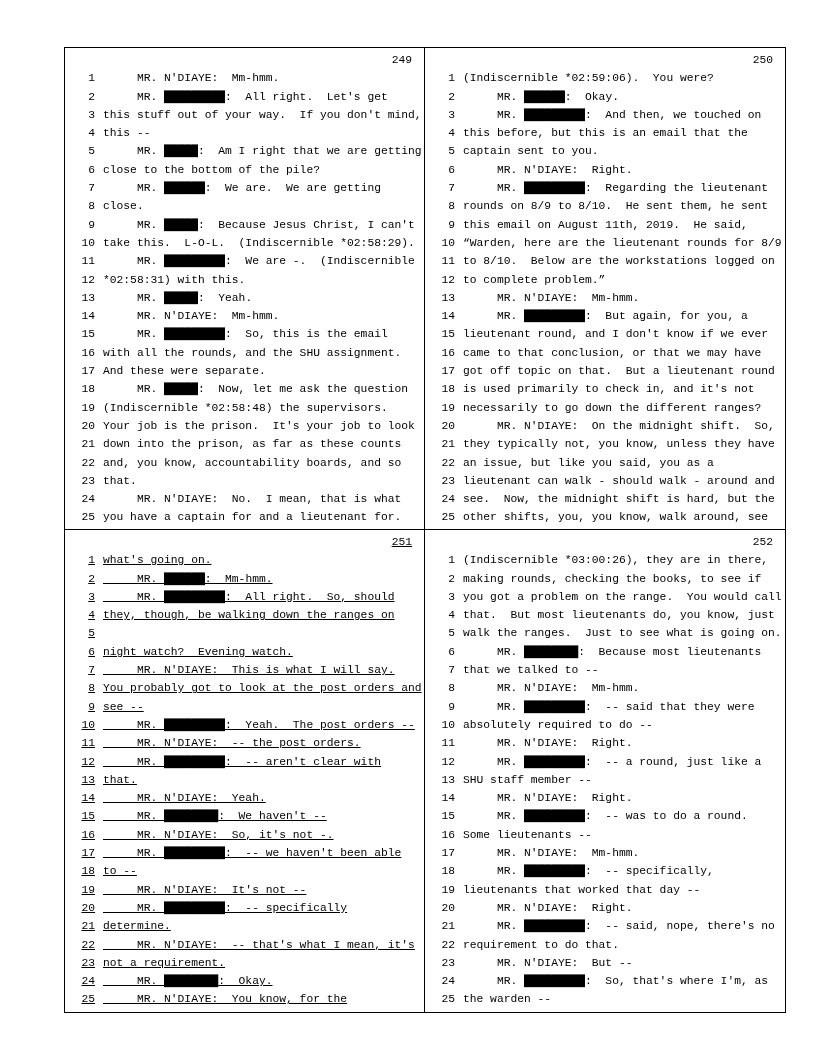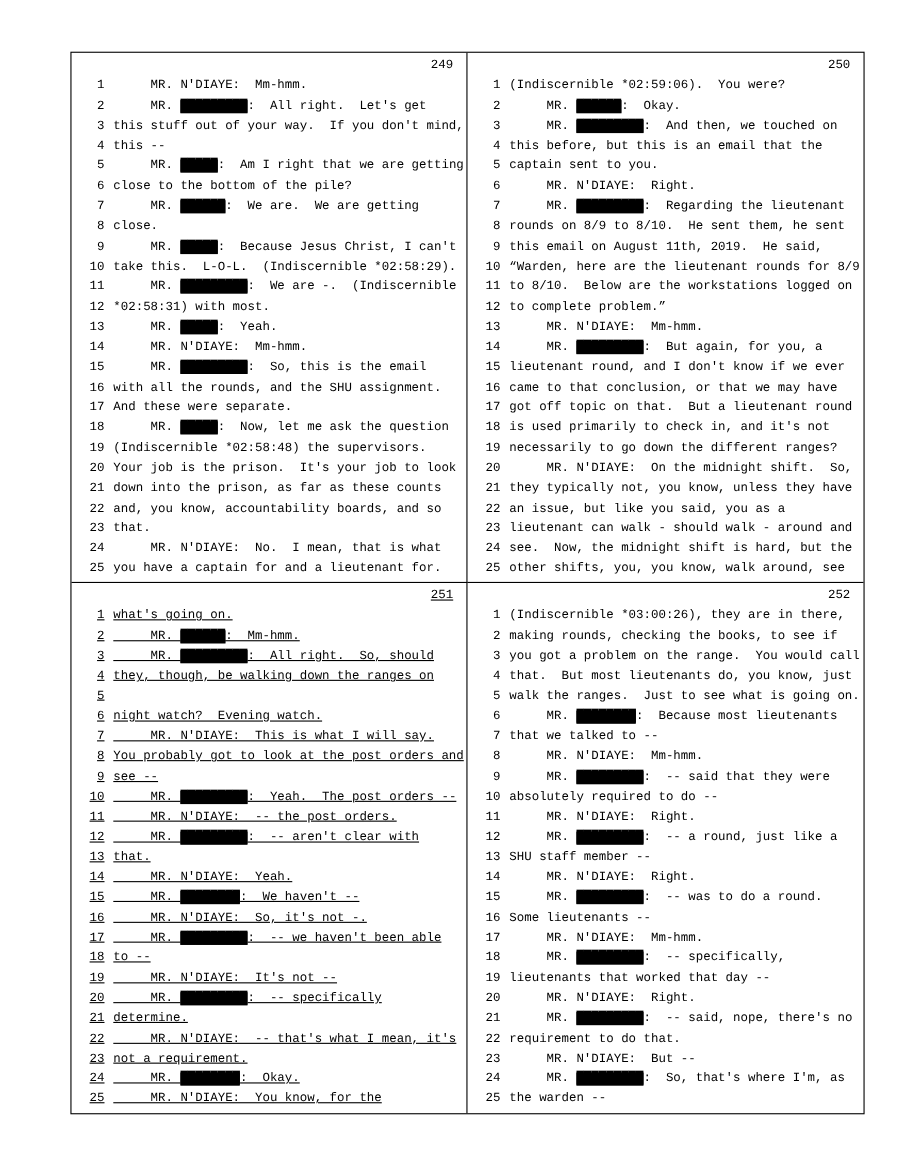--- a/index.html
+++ b/index.html
@@ -55,21 +55,21 @@
         <div class="line"><span class="num">2</span><span class="txt">     MR. <span class="redact">█████████</span>:  All right.  Let's get</span></div>
         <div class="line"><span class="num">3</span><span class="txt">this stuff out of your way.  If you don't mind,</span></div>
         <div class="line"><span class="num">4</span><span class="txt">this --</span></div>
         <div class="line"><span class="num">5</span><span class="txt">     MR. <span class="redact">█████</span>:  Am I right that we are getting</span></div>
         <div class="line"><span class="num">6</span><span class="txt">close to the bottom of the pile?</span></div>
         <div class="line"><span class="num">7</span><span class="txt">     MR. <span class="redact">██████</span>:  We are.  We are getting</span></div>
         <div class="line"><span class="num">8</span><span class="txt">close.</span></div>
         <div class="line"><span class="num">9</span><span class="txt">     MR. <span class="redact">█████</span>:  Because Jesus Christ, I can't</span></div>
         <div class="line"><span class="num">10</span><span class="txt">take this.  L-O-L.  (Indiscernible *02:58:29).</span></div>
         <div class="line"><span class="num">11</span><span class="txt">     MR. <span class="redact">█████████</span>:  We are -.  (Indiscernible</span></div>
-        <div class="line"><span class="num">12</span><span class="txt">*02:58:31) with most.</span></div>
+        <div class="line"><span class="num">12</span><span class="txt">*02:58:31) with this.</span></div>
         <div class="line"><span class="num">13</span><span class="txt">     MR. <span class="redact">█████</span>:  Yeah.</span></div>
         <div class="line"><span class="num">14</span><span class="txt">     MR. N'DIAYE:  Mm-hmm.</span></div>
         <div class="line"><span class="num">15</span><span class="txt">     MR. <span class="redact">█████████</span>:  So, this is the email</span></div>
         <div class="line"><span class="num">16</span><span class="txt">with all the rounds, and the SHU assignment.</span></div>
         <div class="line"><span class="num">17</span><span class="txt">And these were separate.</span></div>
         <div class="line"><span class="num">18</span><span class="txt">     MR. <span class="redact">█████</span>:  Now, let me ask the question</span></div>
         <div class="line"><span class="num">19</span><span class="txt">(Indiscernible *02:58:48) the supervisors.</span></div>
         <div class="line"><span class="num">20</span><span class="txt">Your job is the prison.  It's your job to look</span></div>
         <div class="line"><span class="num">21</span><span class="txt">down into the prison, as far as these counts</span></div>
         <div class="line"><span class="num">22</span><span class="txt">and, you know, accountability boards, and so</span></div>

